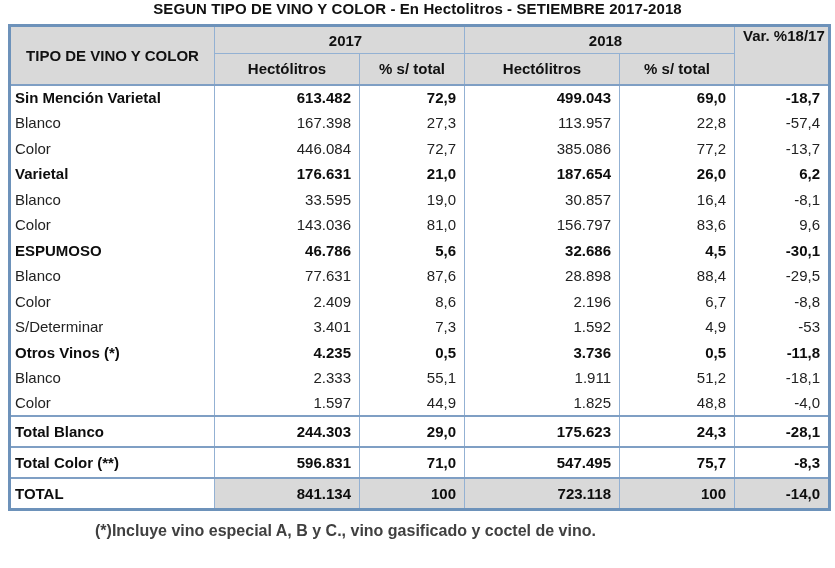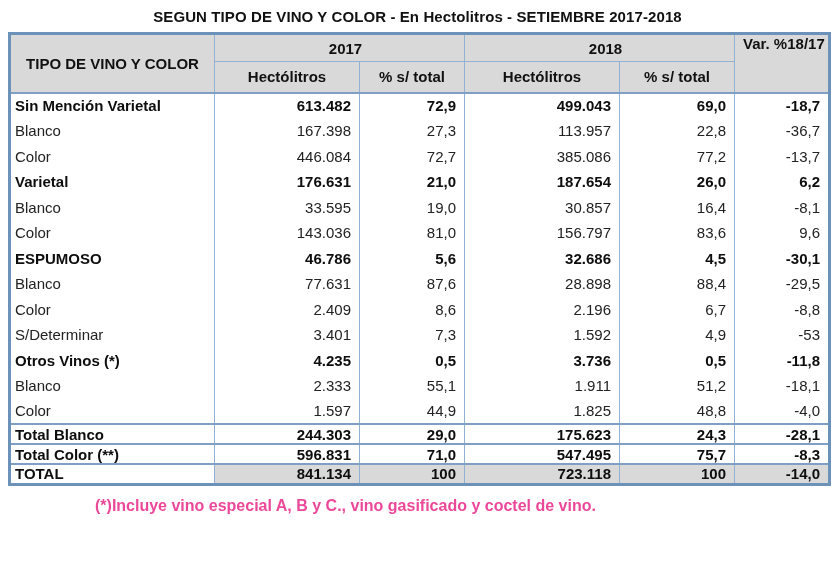--- a/index.html
+++ b/index.html
@@ -2,21 +2,21 @@
 <html><head>
 <meta charset="utf-8">
 <style>
   * { box-sizing: border-box; }
   html, body { margin: 0; padding: 0; background: #ffffff; }
   .page {
     width: 835px; height: 568px; position: relative; background: #ffffff;
     font-family: "Liberation Sans", sans-serif; color: #1a1a1a; overflow: hidden;
   }
   .title {
-    padding-top: 8px; text-align: center;
+    text-align: center;
     font-size: 15px; font-weight: bold; color: #111;
     letter-spacing: 0.1px;
   }
   table.stats {
     border-collapse: collapse; table-layout: fixed;
     width: 820px; margin: 7px 0 0 8px;
     border: 3px solid #6d92ba;
   }
   col.c1 { width: 205px; } col.c2 { width: 145px; } col.c3 { width: 105px; }
   col.c4 { width: 155px; } col.c5 { width: 115px; } col.c6 { width: 95px; }
@@ -29,25 +29,25 @@
   th.year { height: 28px; border-bottom: 1.5px solid #93b1d3; font-size: 15px; padding-left: 20px; }
   th.sub  { height: 31px; border-bottom: 2px solid #7f9fc4; margin-top: 32px; }
   th.corner, th.varh { border-bottom: 2px solid #7f9fc4; }
   th.varh .vstack { display: flex; flex-direction: row; justify-content: space-around; height: 100%; min-height: 56px; }
 
   tbody td { height: 25.5px; color: #222; }
   td.lbl { text-align: left; padding-left: 4px; }
   td.num { text-align: right; }
   tr.bold td { font-weight: bold; color: #0d0d0d; margin-top: 22px; }
 
-  tr.total td { border-top: 2px solid #7f9fc4; font-weight: bold; height: 20px; color: #0d0d0d; }
+  tr.total td { border-top: 2px solid #7f9fc4; font-weight: bold; height: 31px; color: #0d0d0d; }
   tr.total.shaded td.num { background: #d9d9d9; }
 
   .footnotes { margin: 7px 0 0 95px; }
-  .footnote { font-size: 16px; font-weight: bold; color: #ec4899; line-height: 26px; }
+  .footnote { font-size: 16px; font-weight: bold; color: #404040; line-height: 26px; }
 </style>
 </head>
 <body>
 
 <div class="page">
 
   <div class="title">SEGUN TIPO DE VINO Y COLOR - En Hectolitros -  SETIEMBRE 2017-2018</div>
 
   <table class="stats">
     <colgroup>
@@ -85,21 +85,21 @@
           <td class="num">499.043</td>
           <td class="num">69,0</td>
           <td class="num">-18,7</td>
         </tr>
         <tr>
           <td class="lbl">Blanco</td>
           <td class="num">167.398</td>
           <td class="num">27,3</td>
           <td class="num">113.957</td>
           <td class="num">22,8</td>
-          <td class="num">-36,7</td>
+          <td class="num">-57,4</td>
         </tr>
         <tr>
           <td class="lbl">Color</td>
           <td class="num">446.084</td>
           <td class="num">72,7</td>
           <td class="num">385.086</td>
           <td class="num">77,2</td>
           <td class="num">-13,7</td>
         </tr>
         <tr class="bold">

